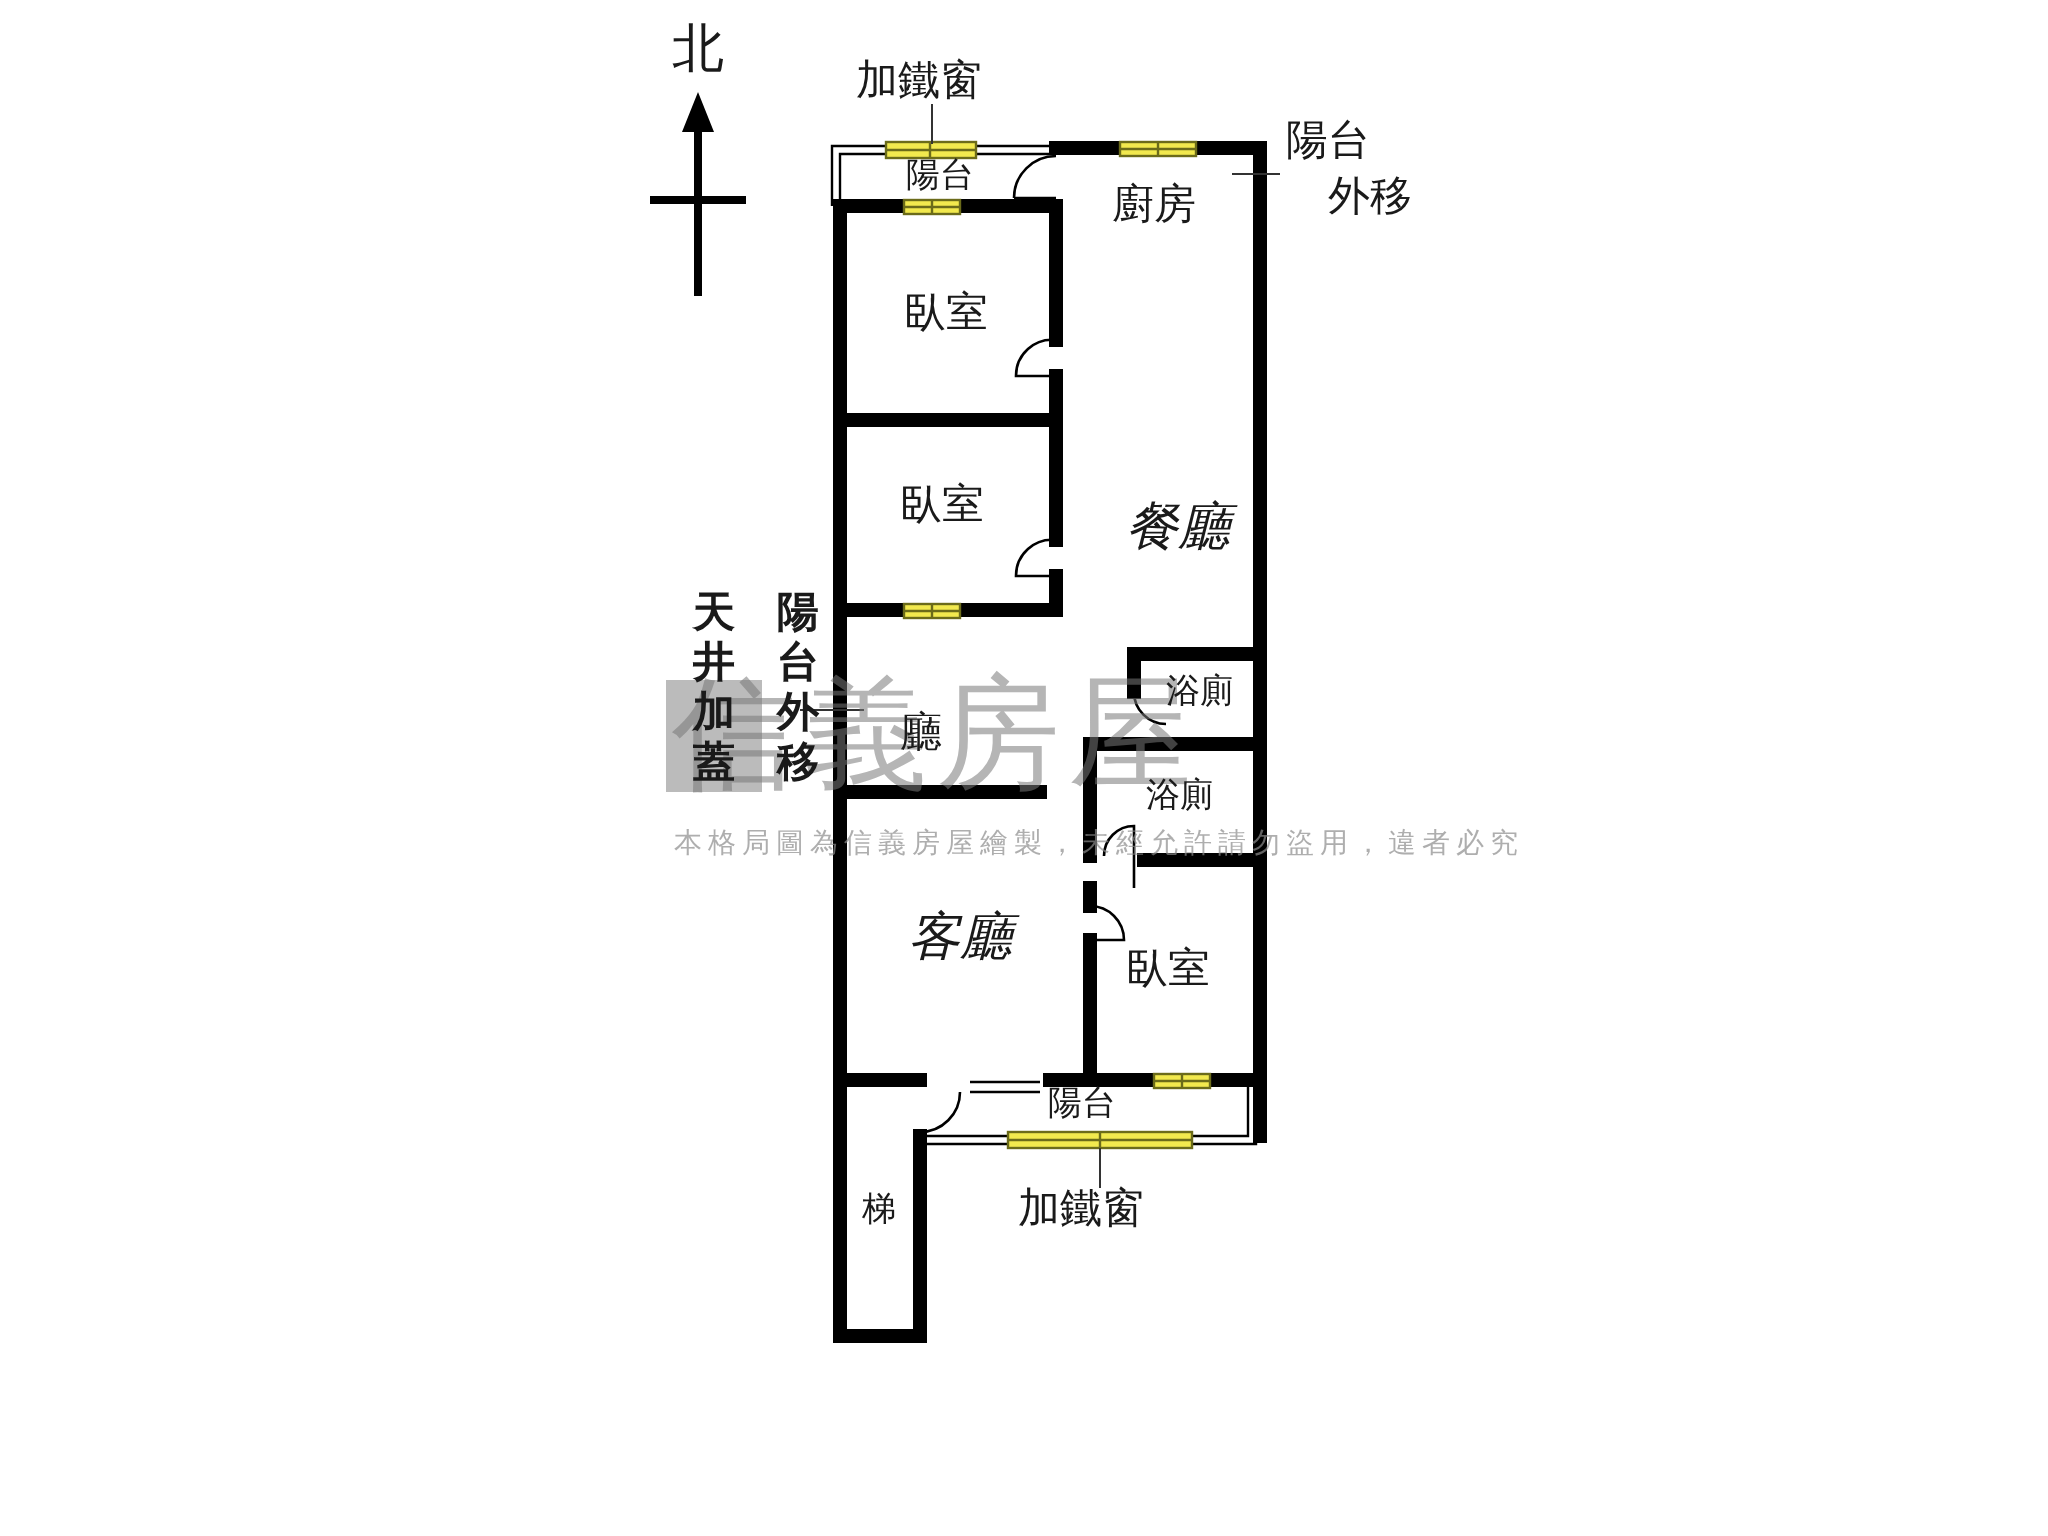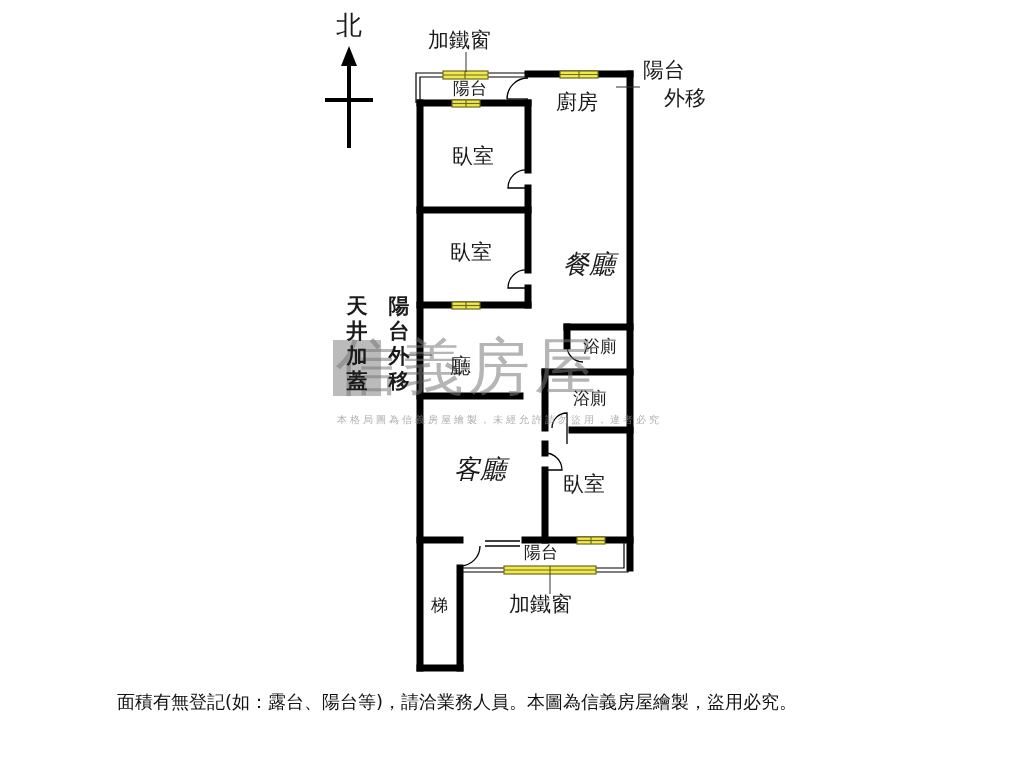--- a/index.html
+++ b/index.html
@@ -7,21 +7,21 @@
            font-family: "DejaVu Sans", "Liberation Sans", sans-serif; color: #111; }
     svg.plan { position: absolute; left: 0; top: 0; }
     .lbl { position: absolute; white-space: nowrap; line-height: 1; color: #1a1a1a; }
     .lbl.sm { font-size: 17px; }
     .lbl.md { font-size: 21px; }
     .lbl.lg { font-size: 26px; font-style: italic; }
     .lbl.col { white-space: normal; width: 22px; font-size: 21px; line-height: 25px; text-align: center; font-weight: bold; }
     .wm-big { position: absolute; left: 336px; top: 336px; font-size: 62px; color: rgba(120,120,120,0.55);
               letter-spacing: 4px; white-space: nowrap; line-height: 1; }
     .wm-logo { position: absolute; left: 333px; top: 340px; width: 48px; height: 56px; background: rgba(120,120,120,0.5); }
-    .wm-small { position: absolute; left: 337px; top: 413px; font-size: 10px; color: rgba(140,140,140,0.7);
+    .wm-small { position: absolute; left: 337px; top: 413px; font-size: 14px; color: rgba(140,140,140,0.7);
                 letter-spacing: 3px; white-space: nowrap; font-family: Liberation Mono, monospace; }
     .disclaimer { position: absolute; left: 117px; top: 690px; width: 800px; font-size: 18px; line-height: 24px; color: #111; }
     .disclaimer div { white-space: nowrap; }
   </style>
 </head>
 <body>
 
 <svg class="plan" width="1024" height="768" viewBox="0 0 1024 768">
 
   <g>
@@ -140,14 +140,13 @@
 <div class="lbl md" style="left:450px; top:242px;">臥室</div>
 <div class="lbl lg" style="left:563px; top:251px;">餐廳</div>
 <div class="lbl md" style="left:450px; top:356px;">廳</div>
 <div class="lbl sm" style="left:583px; top:338px;">浴廁</div>
 <div class="lbl sm" style="left:573px; top:390px;">浴廁</div>
 <div class="lbl lg" style="left:454px; top:456px;">客廳</div>
 <div class="lbl md" style="left:563px; top:474px;">臥室</div>
 <div class="lbl sm" style="left:431px; top:597px;">梯</div>
 
 <div class="disclaimer">
-  <div>面積有無登記(如：露台、陽台等)，請洽業務人員。本圖為信義房屋繪製，盜用必究。</div>
 </div>
 
 </body></html>

